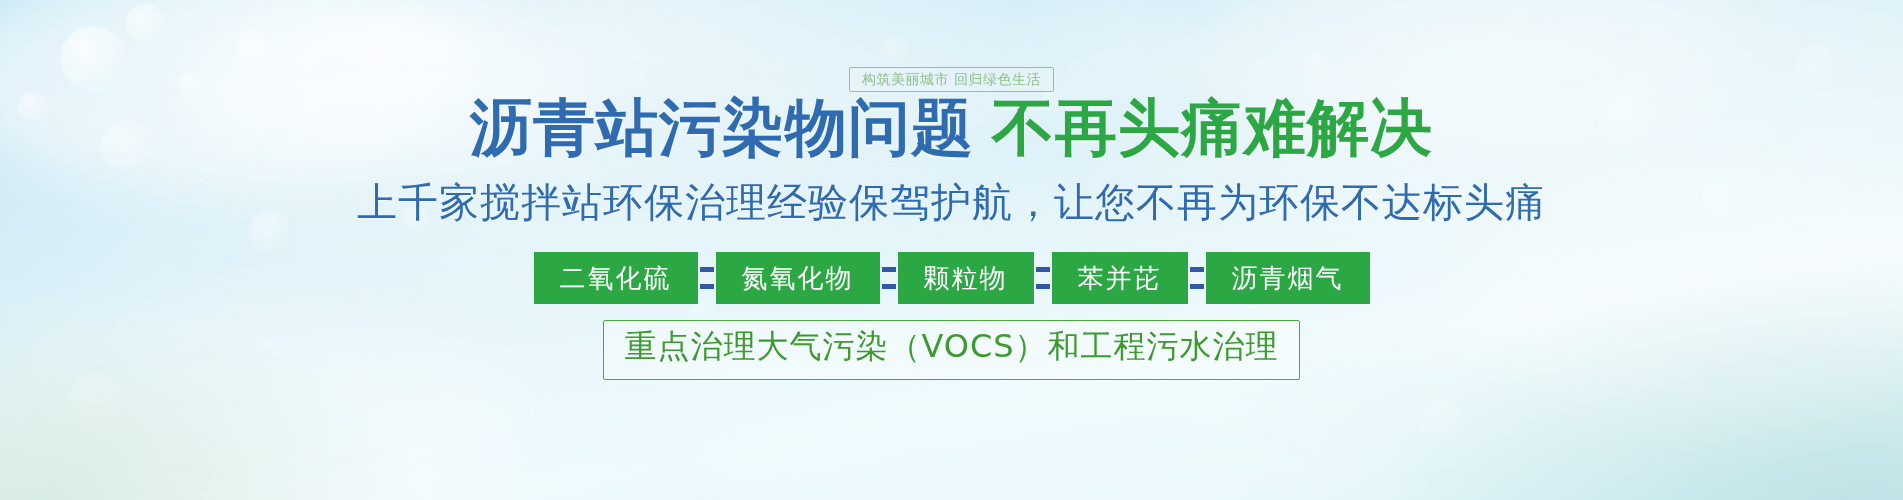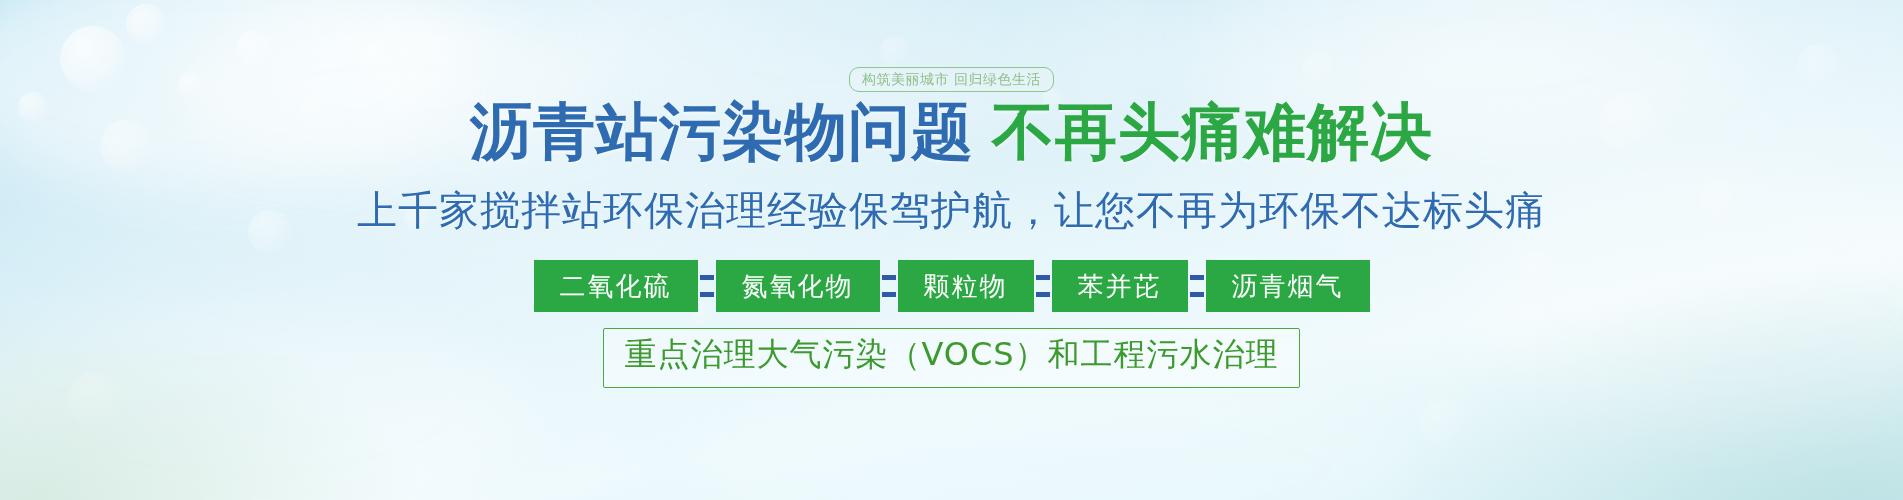--- a/index.html
+++ b/index.html
@@ -63,34 +63,34 @@
         background:radial-gradient(ellipse at 90% 100%, rgba(150,200,200,0.30) 0%, rgba(150,200,200,0) 70%); }
 
   
   .content{ position:relative; z-index:5; width:100%; height:100%;
             display:flex; flex-direction:column; align-items:center; }
 
   
   .tagline{
     margin-top:67px;
     border:1px solid #8cc78c;
-    border-radius:10px;
+    border-radius:2px;
     padding:4px 12px 5px;
     color:#8ec08a;
     font-size:14px;
     line-height:1;
     letter-spacing:.5px;
     background:rgba(255,255,255,0.12);
     white-space:nowrap;
   }
 
   
   .headline{
-    margin-top:12px;
-    font-family:Liberation Mono, monospace;
+    margin-top:4px;
+    font-family:Liberation Serif, serif;
     font-weight:bold;
     font-size:62px;
     line-height:1.05;
     letter-spacing:1px;
     white-space:nowrap;
     text-shadow:0 2px 3px rgba(255,255,255,0.55);
   }
   .headline .blue { color:#2f6bb0; }
   .headline .green{ color:#2ba844; margin-left:18px; }
 

